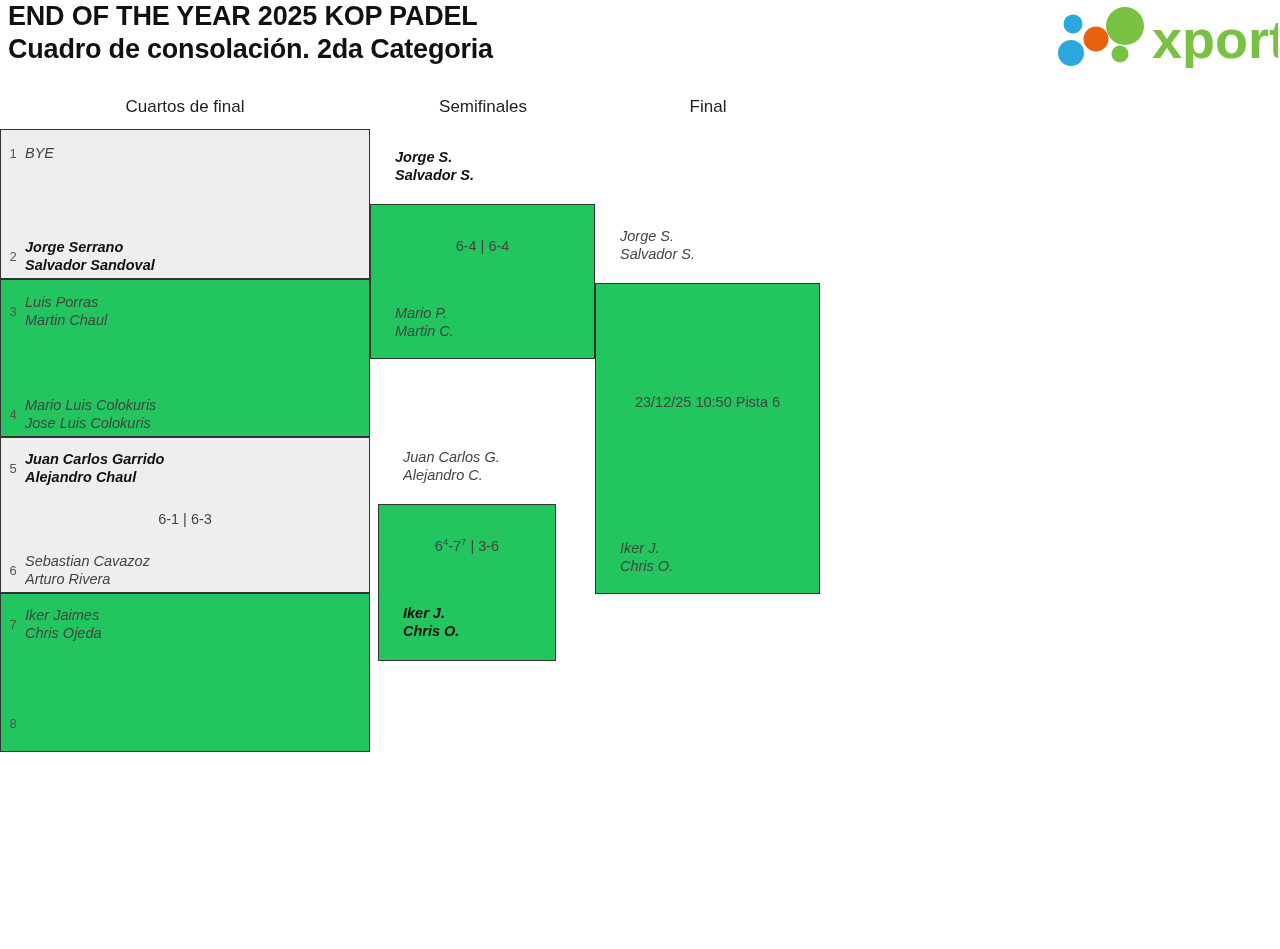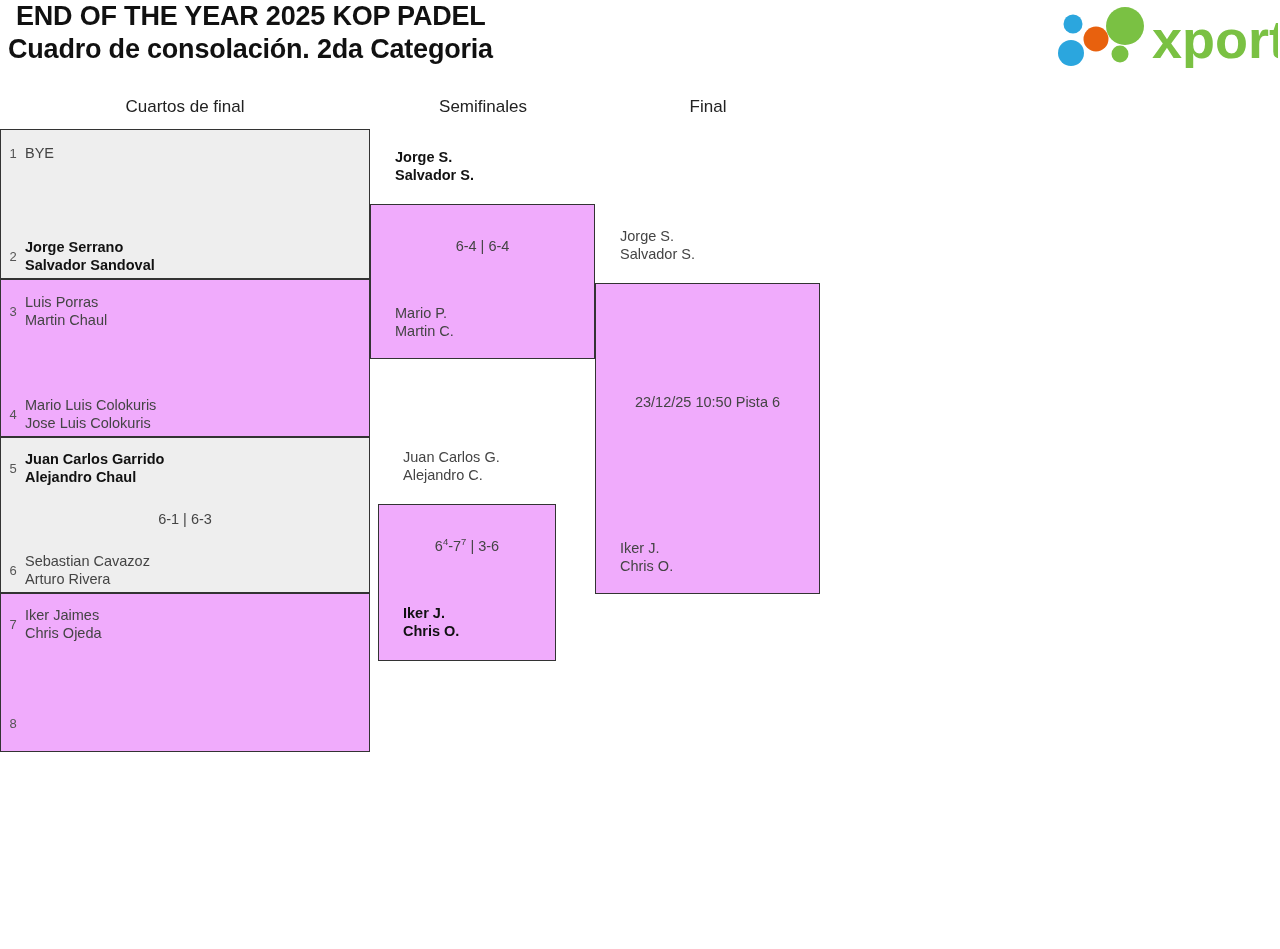--- a/index.html
+++ b/index.html
@@ -17,42 +17,42 @@
   
   .title-block { position: absolute; left: 0; top: 0; }
   .title-line {
     font-size: 27px;
     font-weight: 700;
     color: #111111;
     letter-spacing: -0.2px;
     line-height: 33px;
     white-space: nowrap;
   }
-  .title-line.l1 { padding-left: 16px; }
+  .title-line.l1 { padding-left: 8px; }
   .title-line.l2 { padding-left: 8px; }
 
   
   .logo { position: absolute; left: 1050px; top: 6px; width: 228px; height: 62px; }
   .logo svg { display: block; }
 
   
   .round-head {
     position: absolute;
     font-size: 17px;
     font-weight: 400;
     color: #222222;
     text-align: center;
     white-space: nowrap;
   }
 
   
   .match {
     position: absolute;
     border: 1px solid #333333;
-    background: #f0abfc;
+    background: #22c55e;
   }
   .match.shaded { background: #eeeeee; }
 
   .slot {
     position: absolute;
     left: 0; right: 0;
     display: flex;
     align-items: center;
   }
   .seed {
@@ -65,21 +65,21 @@
   }
   .names {
     flex: 1 1 auto;
     font-size: 14.5px;
     line-height: 18px;
     color: #444444;
     white-space: nowrap;
     overflow: hidden;
   }
   .names.win { font-weight: 700; color: #111111; }
-  .names .n { display: block; }
+  .names .n { display: block; font-style: italic; }
 
   .score {
     position: absolute;
     left: 0; right: 0;
     text-align: center;
     font-size: 14.5px;
     color: #444444;
     line-height: 18px;
     white-space: nowrap;
   }

